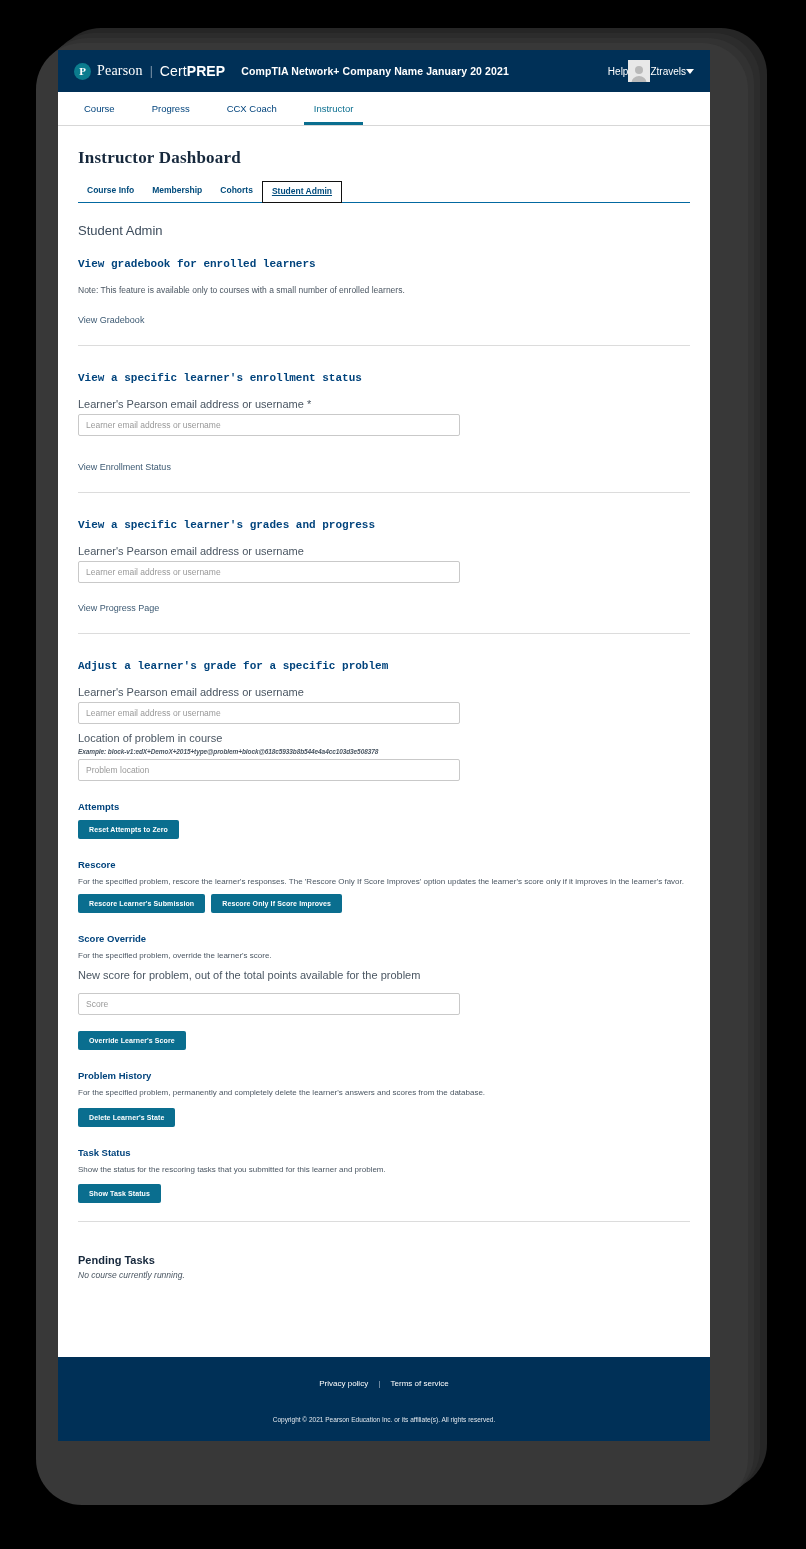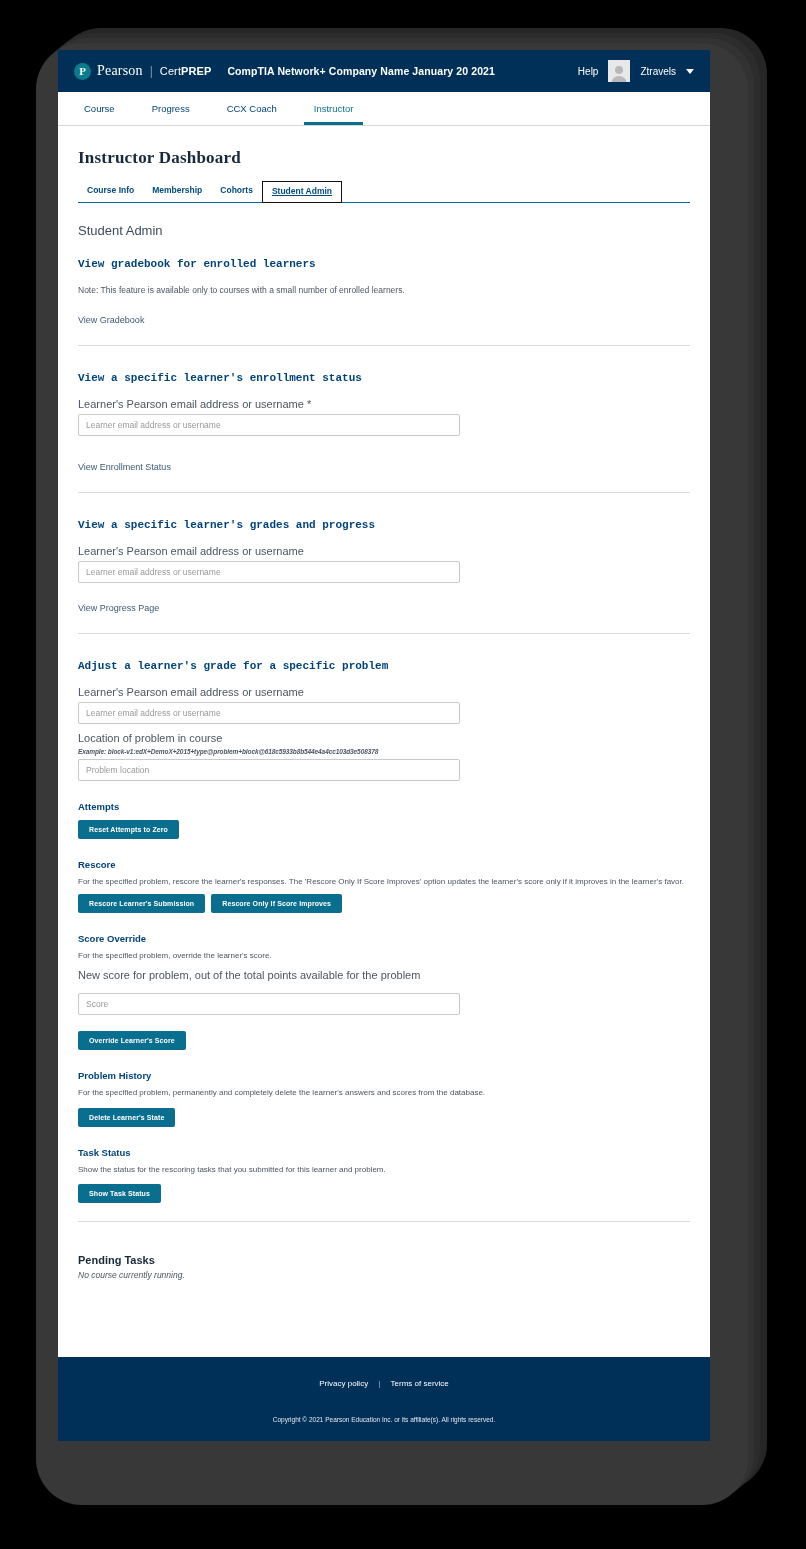--- a/index.html
+++ b/index.html
@@ -52,30 +52,30 @@
     display: flex; align-items: center; justify-content: center;
     color: #fff; font-size: 11px; font-weight: bold;
     font-family: "Liberation Serif", serif;
     line-height: 1;
   }
   .brand-pearson {
     font-family: "Liberation Serif", serif;
     font-size: 14px; letter-spacing: .2px;
   }
   .brand-sep { color: #7f96ab; font-size: 12px; margin: 0 1px; }
-  .brand-cert { font-size: 11px; letter-spacing: .1px; }
+  .brand-cert { font-size: 14px; letter-spacing: .1px; }
   .brand-cert b { font-weight: bold; }
   .course-title {
     margin-left: 16px;
     font-size: 10.5px; font-weight: bold;
     letter-spacing: .1px;
   }
   .topbar-right {
     margin-left: auto;
-    display: flex; align-items: center; gap: 10px;
+    display: flex; align-items: center; gap: 0;
   }
   .help-link { font-size: 10px; color: #fff; text-decoration: none; }
   .avatar {
     width: 22px; height: 22px; background: #e8e8e8;
     display: flex; align-items: flex-end; justify-content: center;
     overflow: hidden;
   }
   .avatar svg { display:block; }
   .user-name { font-size: 10px; }
   .caret {

